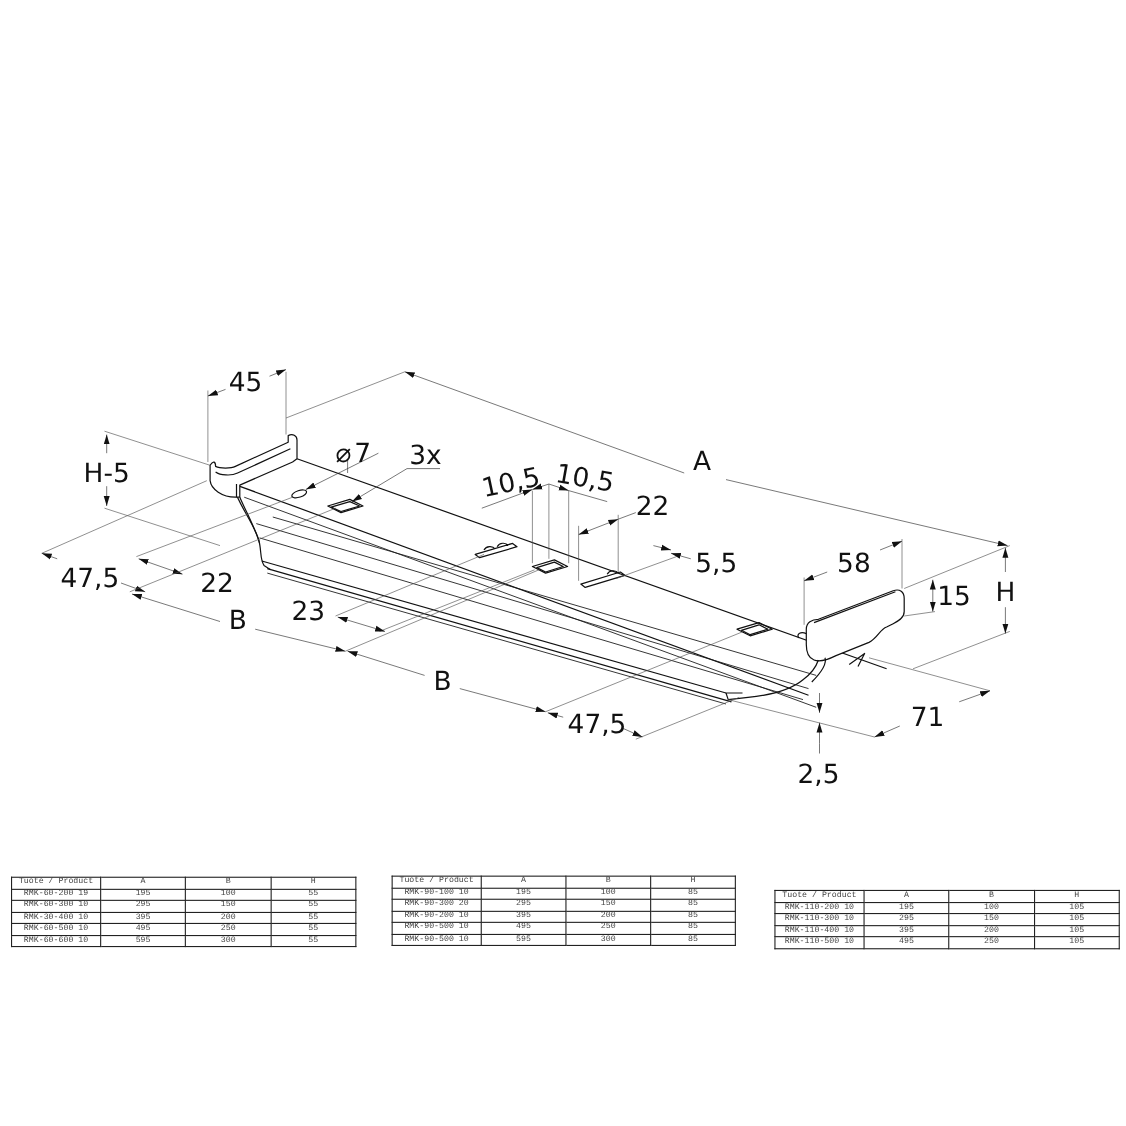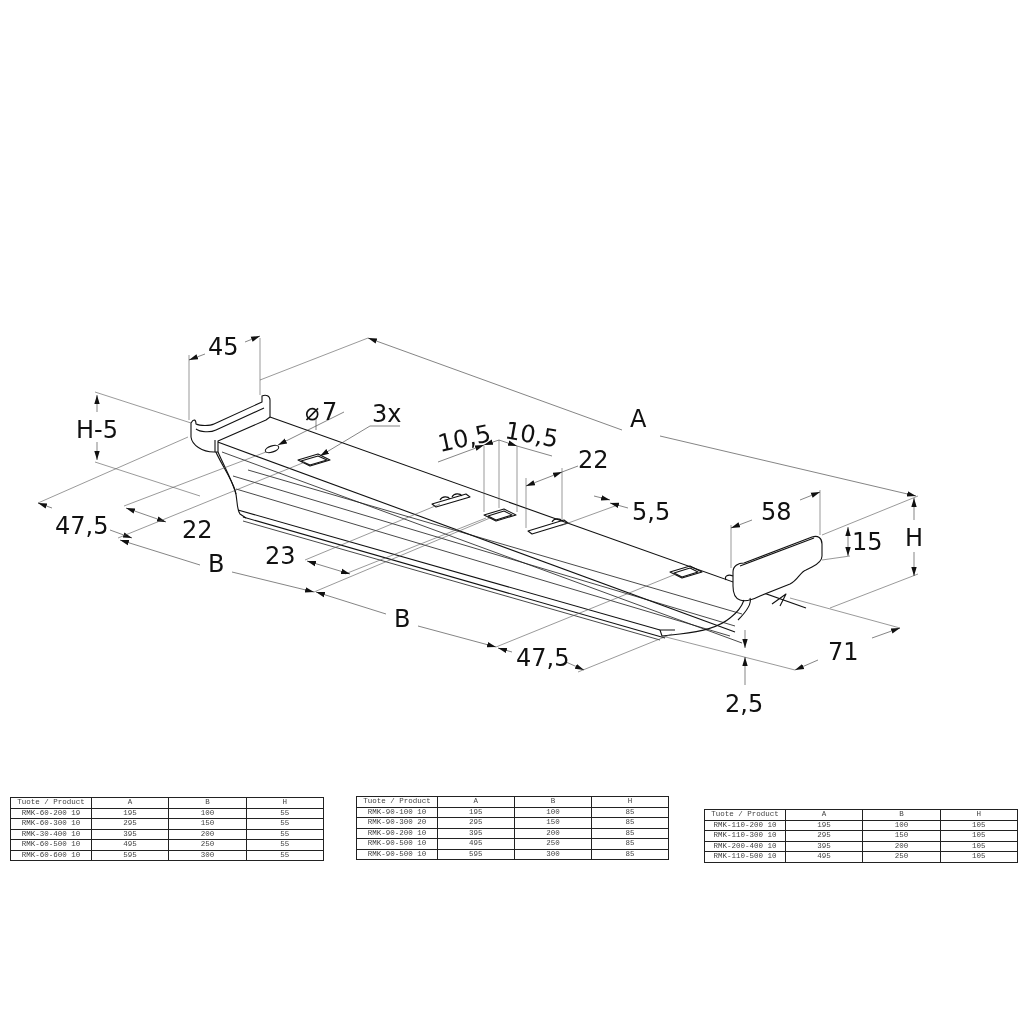--- a/index.html
+++ b/index.html
@@ -277,21 +277,21 @@
     <td>100</td>
     <td>105</td>
   </tr>
   <tr>
     <td>RMK-110-300 10</td>
     <td>295</td>
     <td>150</td>
     <td>105</td>
   </tr>
   <tr>
-    <td>RMK-200-400 10</td>
+    <td>RMK-110-400 10</td>
     <td>395</td>
     <td>200</td>
     <td>105</td>
   </tr>
   <tr>
     <td>RMK-110-500 10</td>
     <td>495</td>
     <td>250</td>
     <td>105</td>
   </tr>

